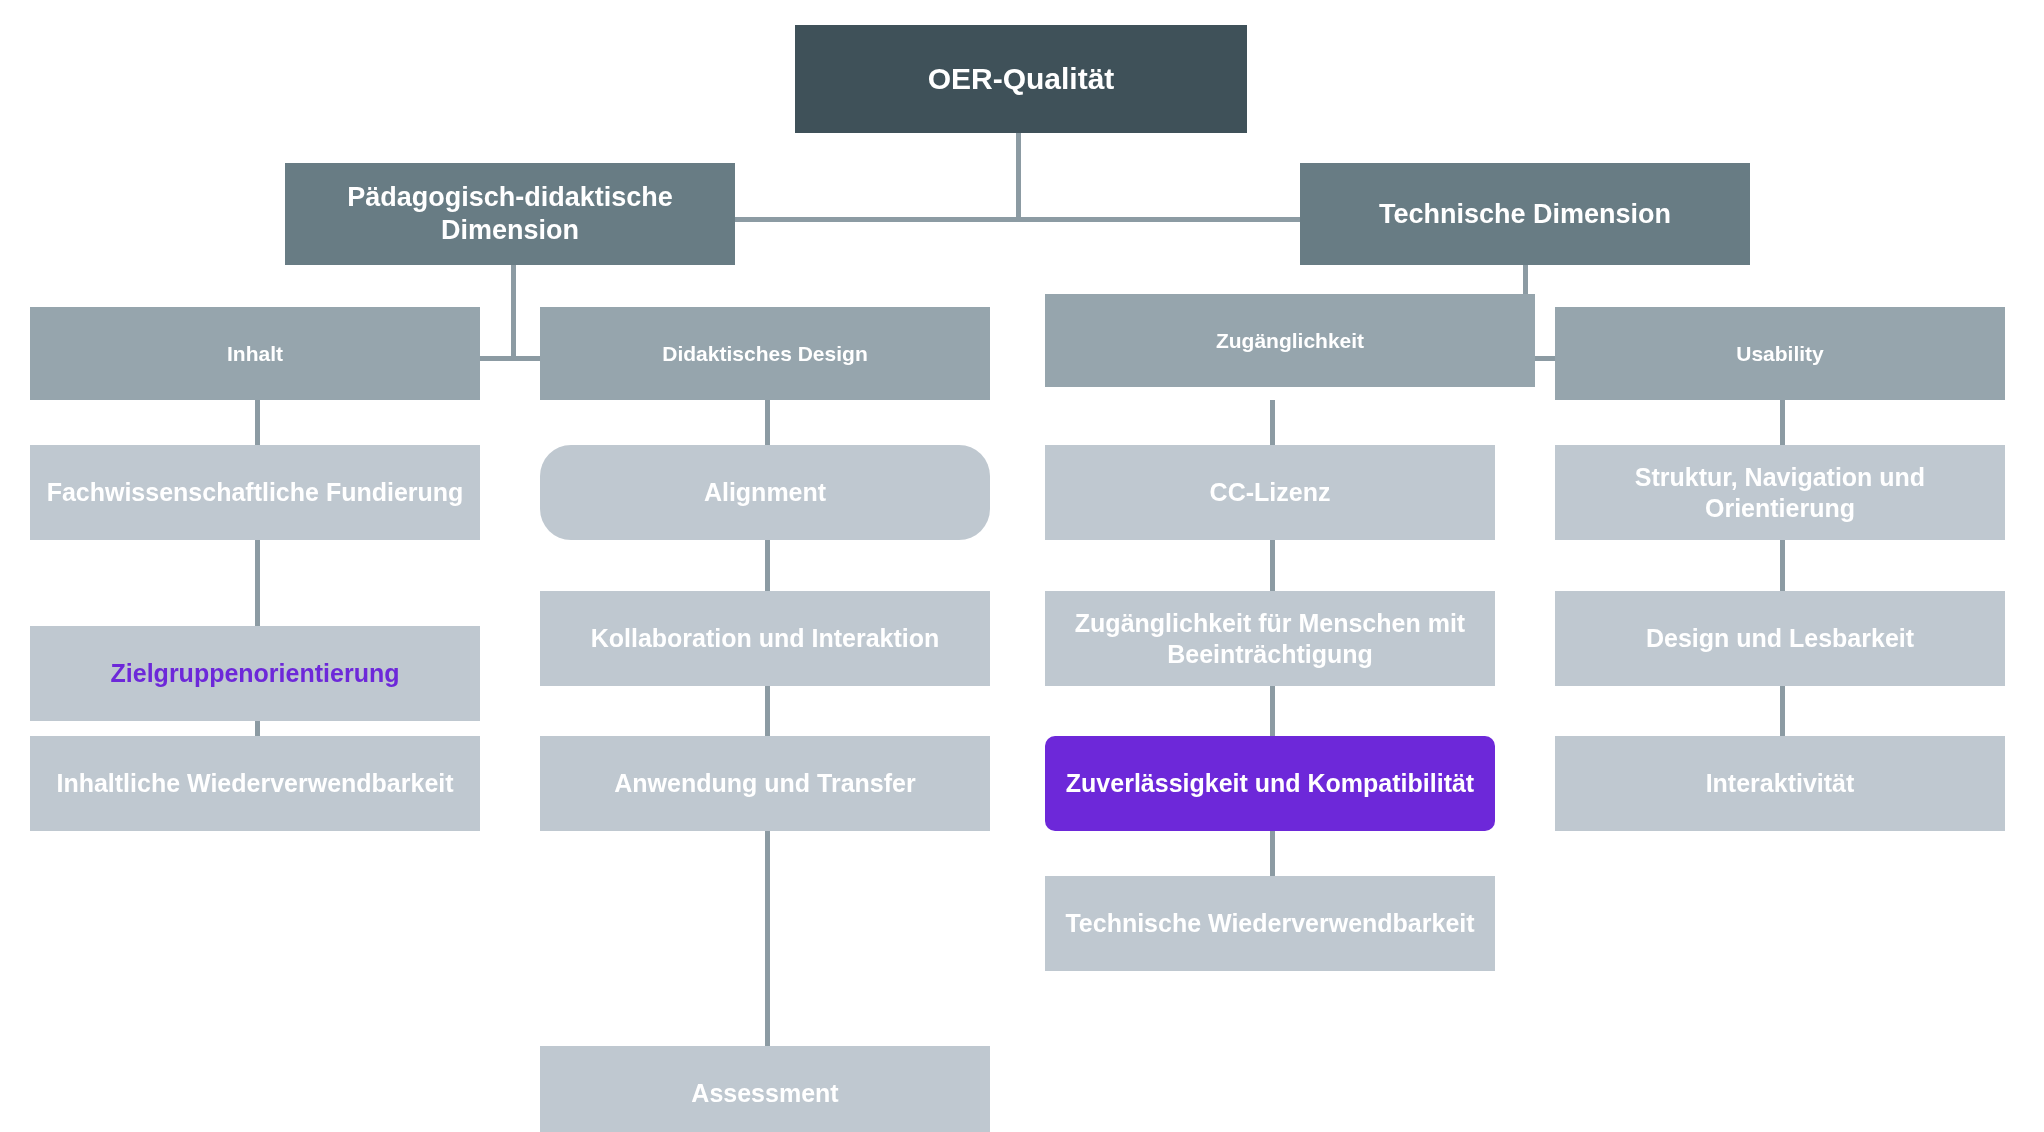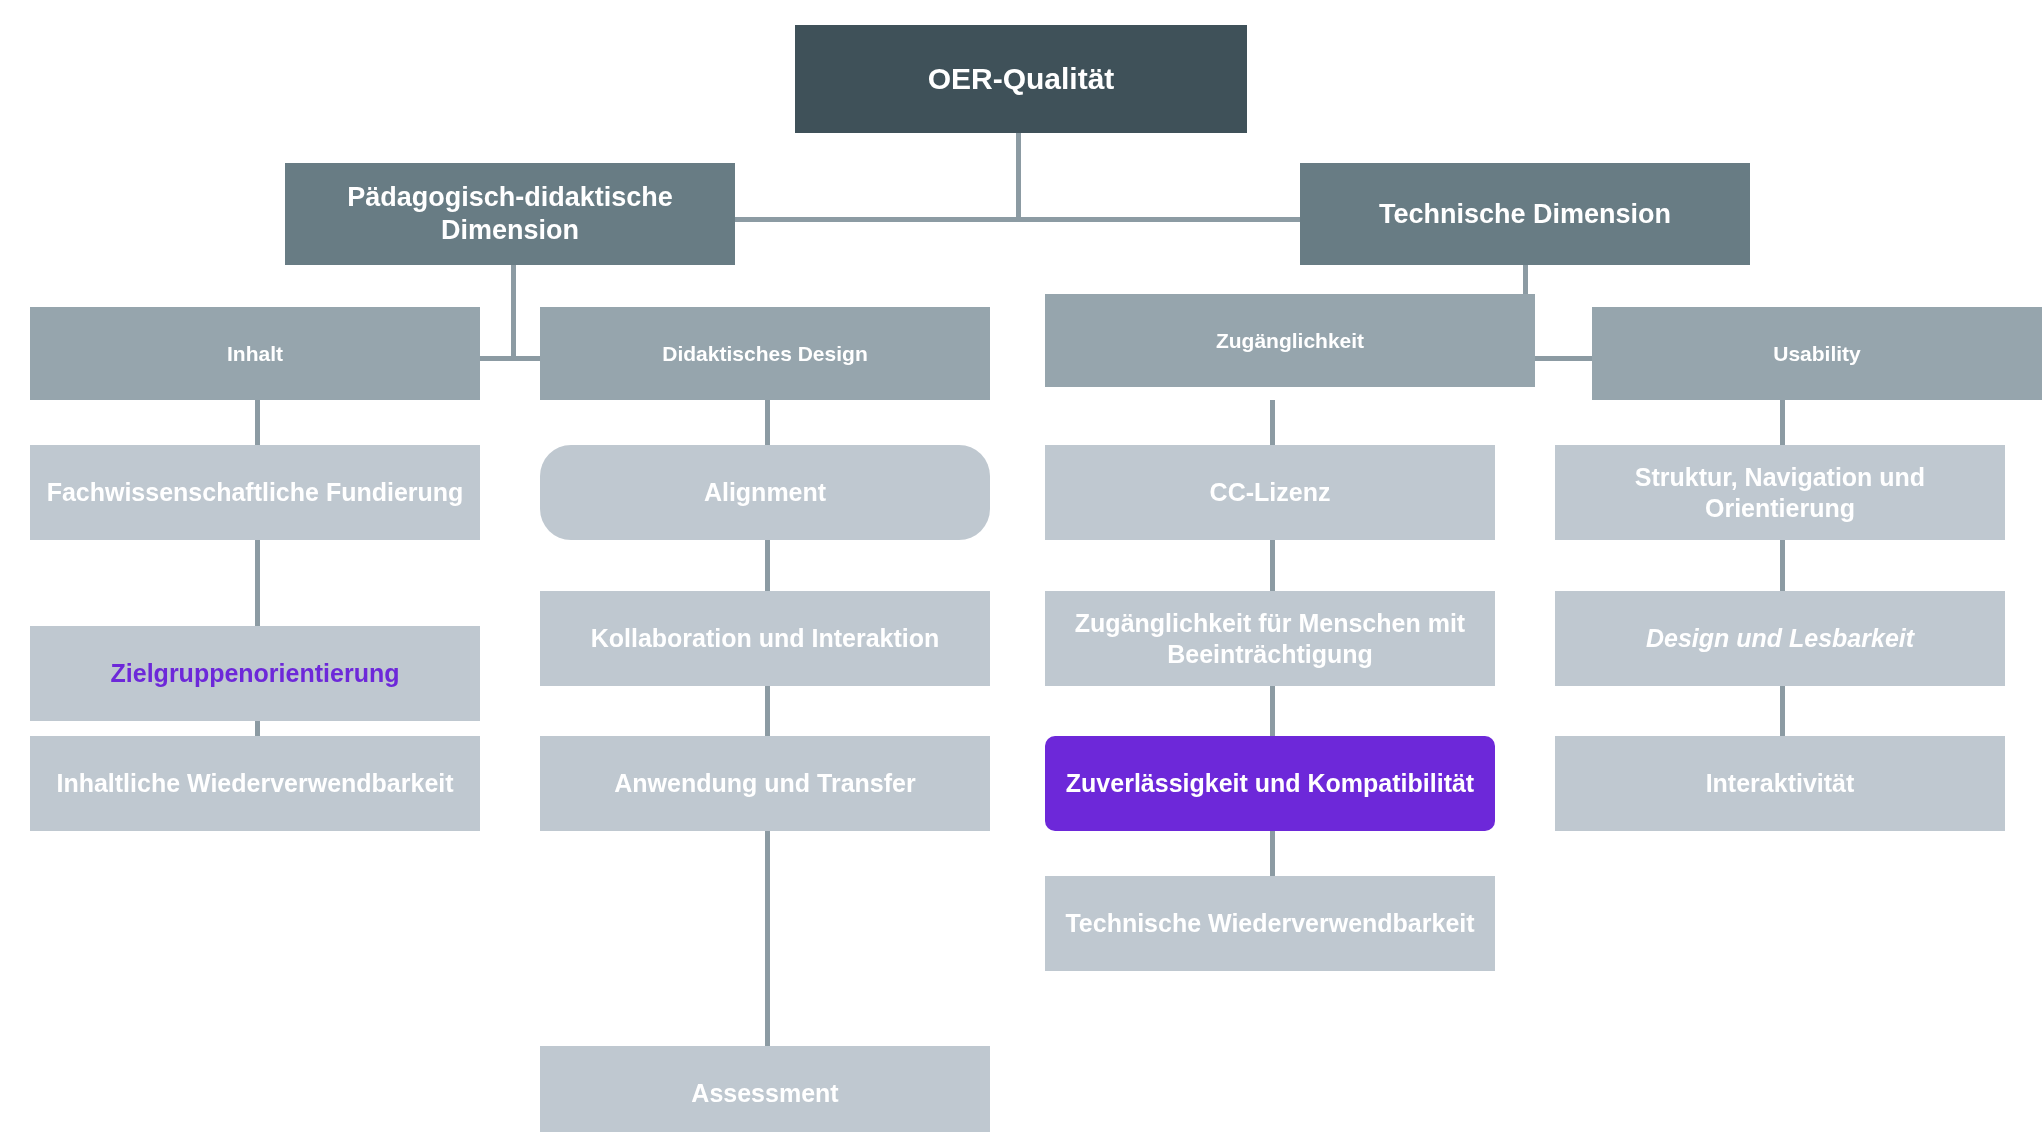--- a/index.html
+++ b/index.html
@@ -60,33 +60,33 @@
 
   <div class="node root" style="left: 795px; top: 25px; width: 452px; height: 108px; background: rgb(63, 81, 89); color: rgb(255, 255, 255);">OER-Qualität</div>
 
   <div class="node dim" style="left: 285px; top: 163px; width: 450px; height: 102px; background: rgb(104, 124, 132); color: rgb(255, 255, 255);">Pädagogisch-didaktische Dimension</div>
 
   <div class="node dim" style="left: 1300px; top: 163px; width: 450px; height: 102px; background: rgb(104, 124, 132); color: rgb(255, 255, 255);">Technische Dimension</div>
 
   <div class="node cat" style="left: 30px; top: 307px; width: 450px; height: 93px; background: rgb(150, 165, 173); color: rgb(255, 255, 255);">Inhalt</div>
   <div class="node cat" style="left: 540px; top: 307px; width: 450px; height: 93px; background: rgb(150, 165, 173); color: rgb(255, 255, 255);">Didaktisches Design</div>
   <div class="node cat" style="left: 1045px; top: 294px; width: 490px; height: 93px; background: rgb(150, 165, 173); color: rgb(255, 255, 255);">Zugänglichkeit</div>
-  <div class="node cat" style="left: 1555px; top: 307px; width: 450px; height: 93px; background: rgb(150, 165, 173); color: rgb(255, 255, 255); margin-left: 37px;">Usability</div>
+  <div class="node cat" style="left: 1555px; top: 307px; width: 450px; height: 93px; background: rgb(150, 165, 173); color: rgb(255, 255, 255);">Usability</div>
 
   <div class="node leaf" style="left: 30px; top: 445px; width: 450px; height: 95px; background: rgb(191, 200, 208); color: rgb(255, 255, 255);">Fachwissenschaftliche Fundierung</div>
   <div class="node leaf" style="left: 30px; top: 626px; width: 450px; height: 95px; background: rgb(191, 200, 208); color: #6d28d9;">Zielgruppenorientierung</div>
   <div class="node leaf" style="left: 30px; top: 736px; width: 450px; height: 95px; background: rgb(191, 200, 208); color: rgb(255, 255, 255);">Inhaltliche Wiederverwendbarkeit</div>
 
   <div class="node leaf" style="left: 540px; top: 445px; width: 450px; height: 95px; background: rgb(191, 200, 208); color: rgb(255, 255, 255); border-radius: 31px;">Alignment</div>
   <div class="node leaf" style="left: 540px; top: 591px; width: 450px; height: 95px; background: rgb(191, 200, 208); color: rgb(255, 255, 255);">Kollaboration und Interaktion</div>
   <div class="node leaf" style="left: 540px; top: 736px; width: 450px; height: 95px; background: rgb(191, 200, 208); color: rgb(255, 255, 255);">Anwendung und Transfer</div>
   <div class="node leaf" style="left: 540px; top: 1046px; width: 450px; height: 95px; background: rgb(191, 200, 208); color: rgb(255, 255, 255);">Assessment</div>
 
   <div class="node leaf" style="left: 1045px; top: 445px; width: 450px; height: 95px; background: rgb(191, 200, 208); color: rgb(255, 255, 255);">CC-Lizenz</div>
   <div class="node leaf" style="left: 1045px; top: 591px; width: 450px; height: 95px; background: rgb(191, 200, 208); color: rgb(255, 255, 255);">Zugänglichkeit für Menschen mit Beeinträchtigung</div>
   <div class="node leaf" style="left: 1045px; top: 736px; width: 450px; height: 95px; background: #6d28d9; color: rgb(255, 255, 255); border-radius: 10px;">Zuverlässigkeit und Kompatibilität</div>
   <div class="node leaf" style="left: 1045px; top: 876px; width: 450px; height: 95px; background: rgb(191, 200, 208); color: rgb(255, 255, 255);">Technische Wiederverwendbarkeit</div>
 
   <div class="node leaf" style="left: 1555px; top: 445px; width: 450px; height: 95px; background: rgb(191, 200, 208); color: rgb(255, 255, 255);">Struktur, Navigation und Orientierung</div>
-  <div class="node leaf" style="left: 1555px; top: 591px; width: 450px; height: 95px; background: rgb(191, 200, 208); color: rgb(255, 255, 255); font-style: italic;">Design und Lesbarkeit</div>
+  <div class="node leaf" style="left: 1555px; top: 591px; width: 450px; height: 95px; background: rgb(191, 200, 208); color: rgb(255, 255, 255);">Design und Lesbarkeit</div>
   <div class="node leaf" style="left: 1555px; top: 736px; width: 450px; height: 95px; background: rgb(191, 200, 208); color: rgb(255, 255, 255);">Interaktivität</div>
 
 </div>
 
 </body></html>

